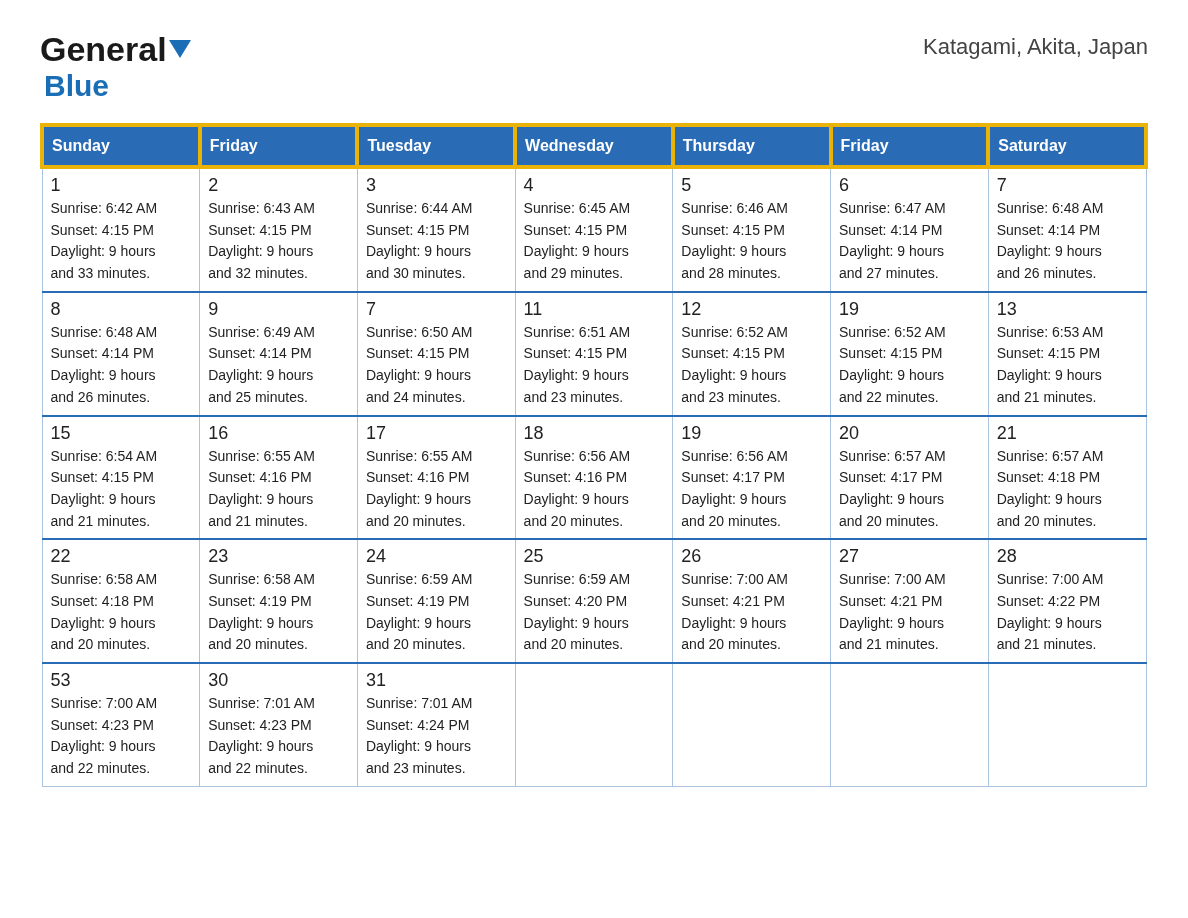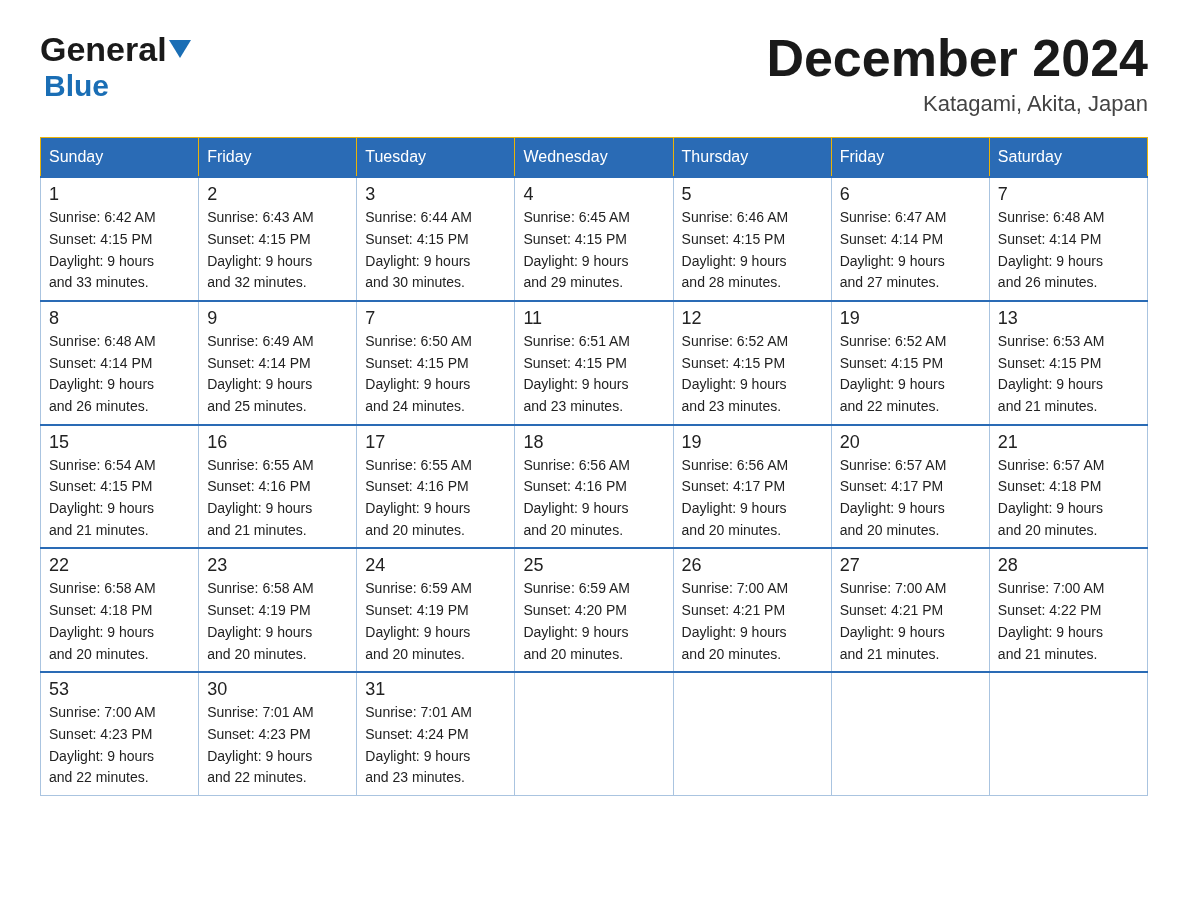--- a/index.html
+++ b/index.html
@@ -41,24 +41,24 @@
     }
     table {
       width: 100%;
       border-collapse: collapse;
       table-layout: fixed;
     }
     thead tr th {
       background: #2a6bb5;
       color: #fff;
       font-size: 16px;
-      font-weight: normal;
+      font-weight: bold;
       padding: 10px 8px;
       text-align: left;
-      border: 1px solid #eab308;
+      border: 4px solid #eab308;
     }
     tbody tr td {
       border: 1px solid #aac4e0;
       vertical-align: top;
       padding: 6px 8px;
       font-size: 13px;
       color: #222;
       height: 110px;
     }
     tbody tr td .day-num {
@@ -88,21 +88,20 @@
       <span style="font-size:34px;font-weight:bold;color:#1a1a1a;">General</span>
       <svg width="22" height="22" viewBox="0 0 22 22" style="margin-left:2px;margin-top:2px;">
         <polygon points="0,0 22,0 11,18" fill="#1a6eb5"></polygon>
       </svg>
     </div>
     <div>
       <span style="font-size:30px;font-weight:bold;color:#1a6eb5;margin-left:4px;">Blue</span>
     </div>
   </div>
   <div class="title-block">
-    <div class="month-title">December 2024</div>
     <div class="location">Katagami, Akita, Japan</div>
   </div>
 </div>
 
 <table>
   <thead>
     <tr>
     <th>Sunday</th>
         <th>Friday</th>
         <th>Tuesday</th>

